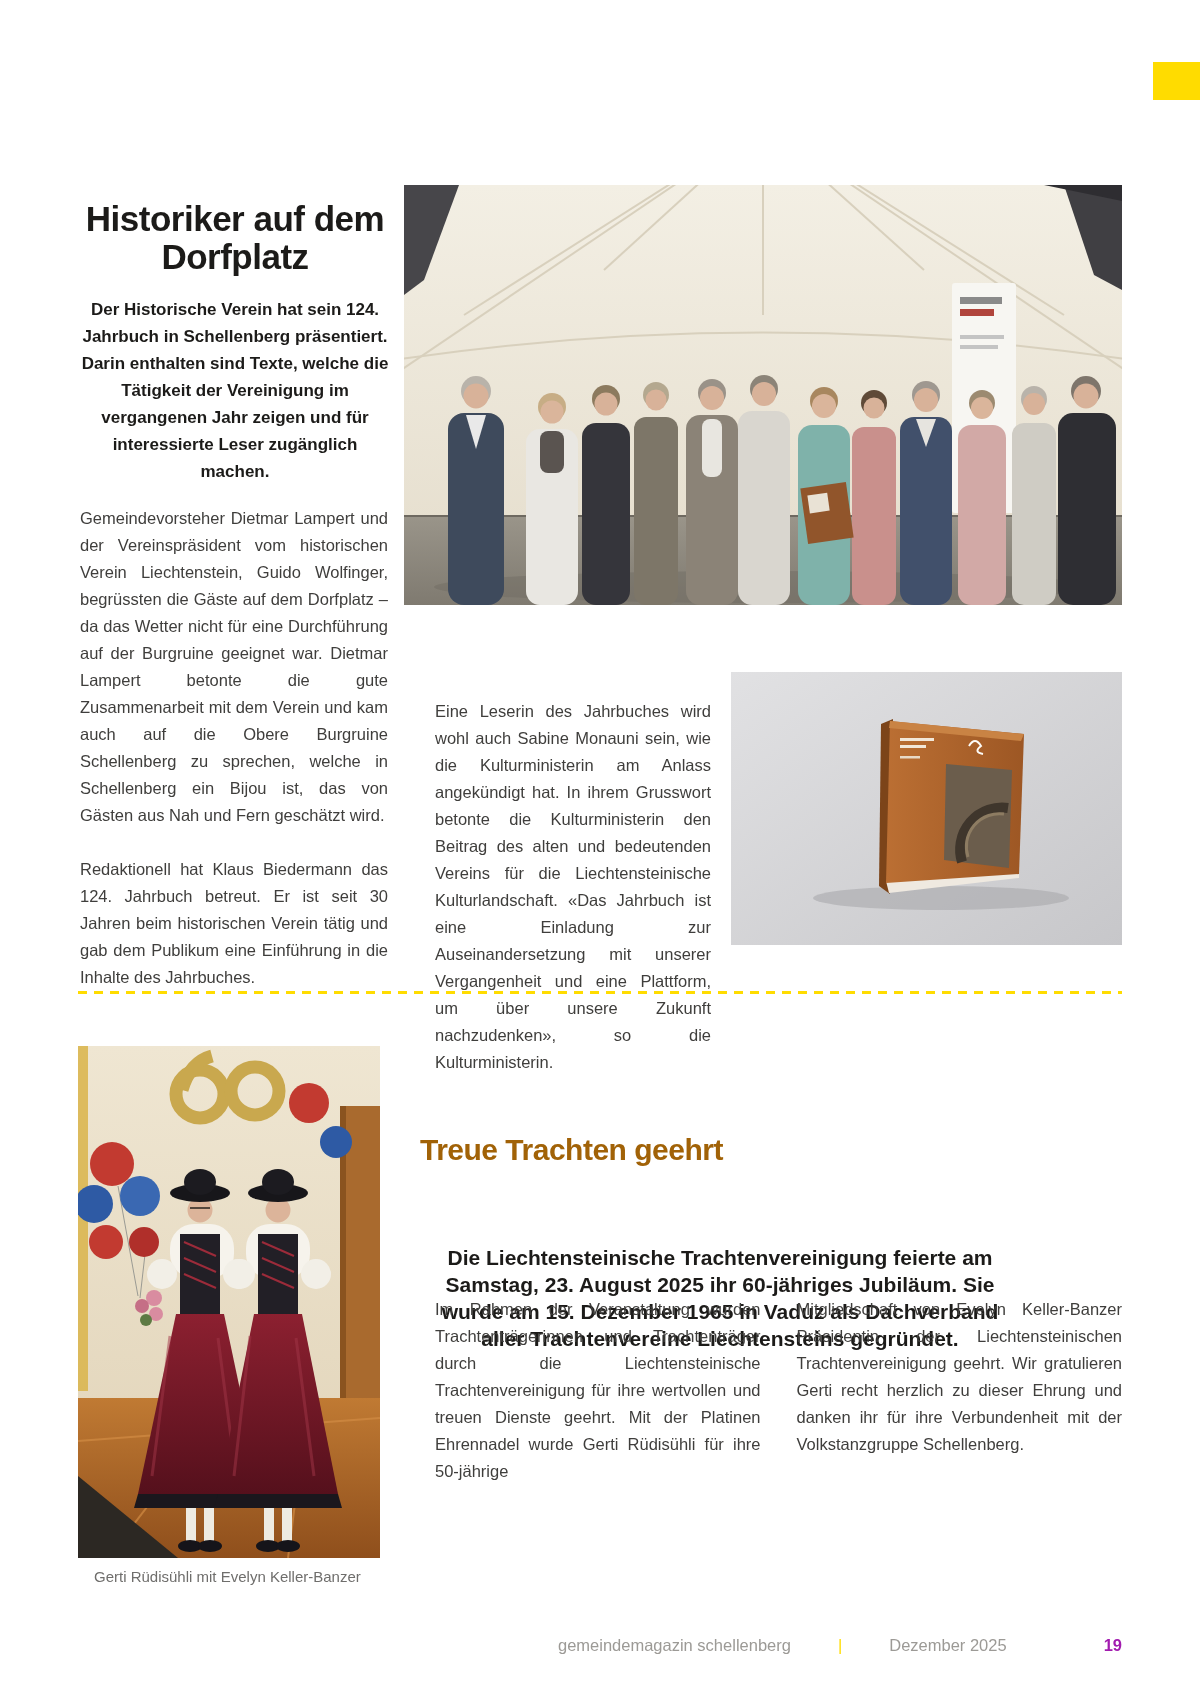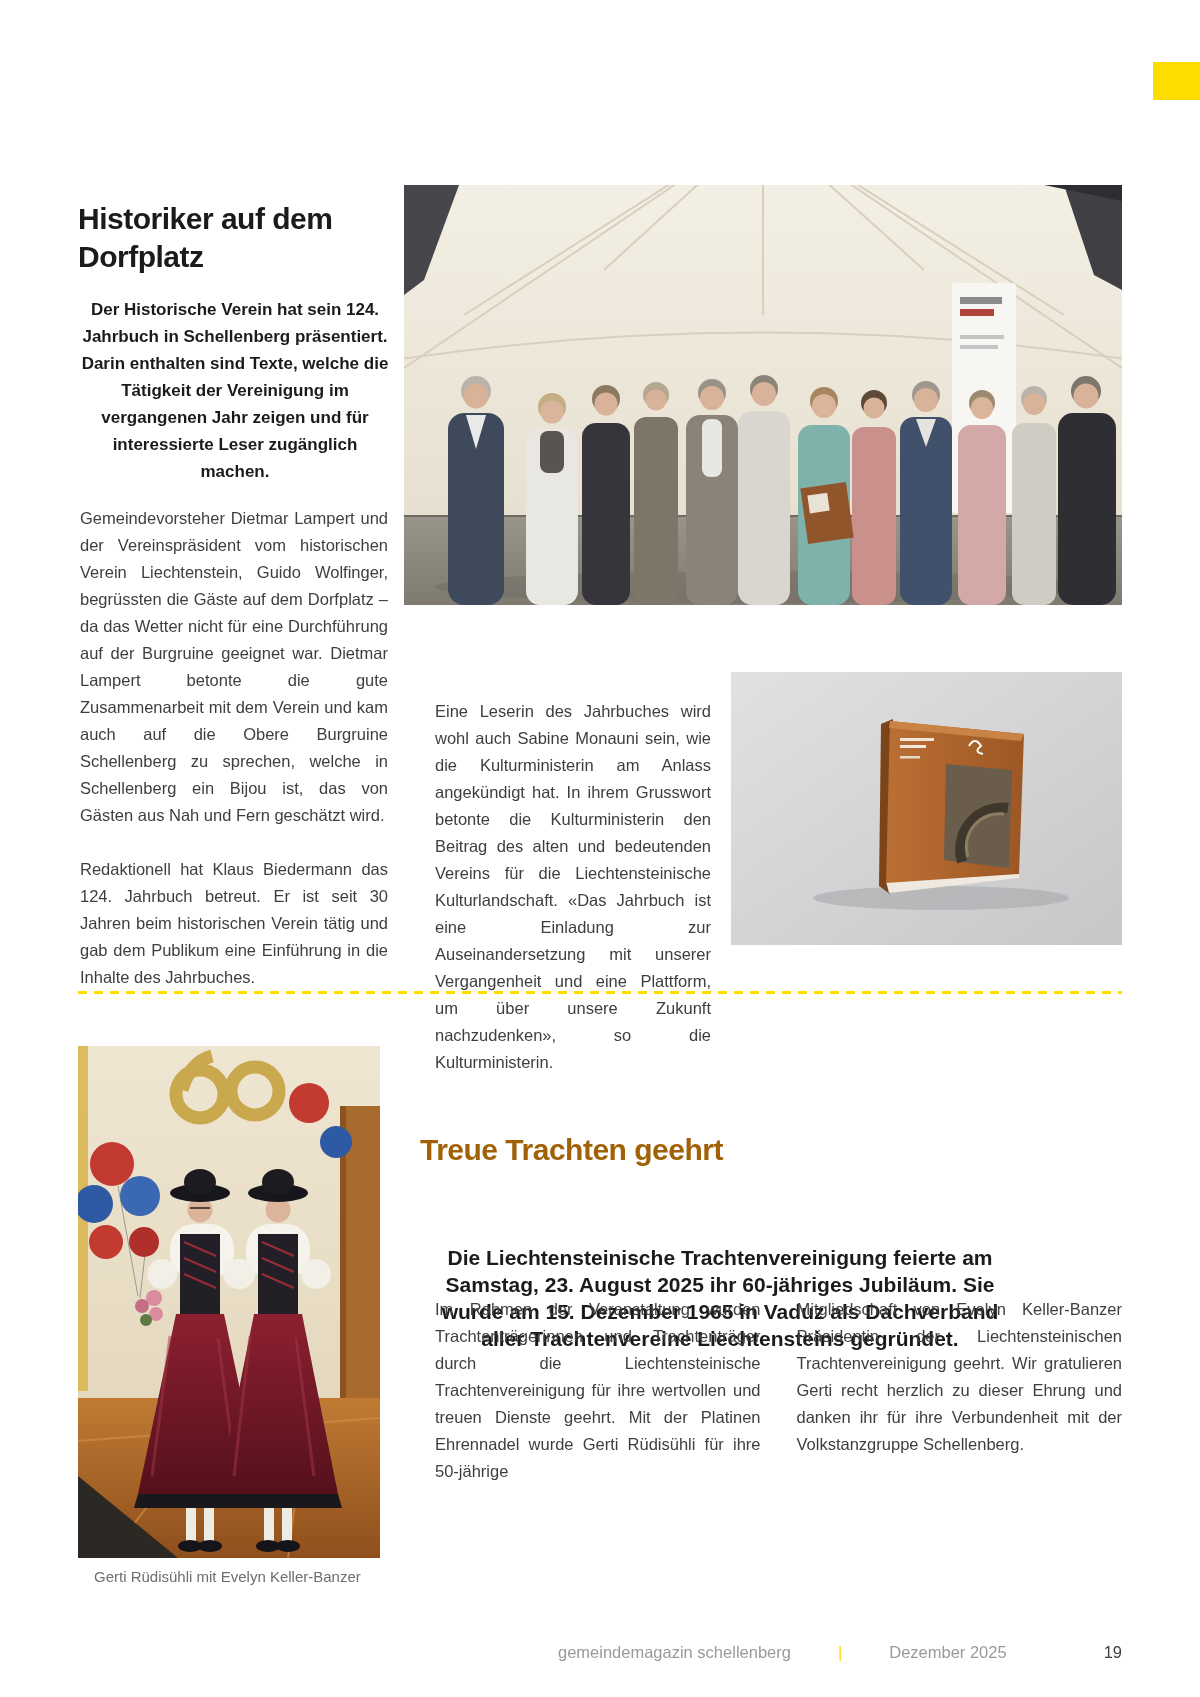--- a/index.html
+++ b/index.html
@@ -4,22 +4,22 @@
 <style>
   :root { --accent:#FFDC00; }
   * { margin:0; padding:0; box-sizing:border-box; }
   body { background:#ffffff; font-family:"Liberation Sans", sans-serif; }
   .page { position:relative; width:1200px; height:1697px; background:#ffffff; overflow:hidden; }
 
   .corner-tab { position:absolute; left:1153px; top:62px; width:47px; height:38px; background:var(--accent); }
 
   
   .a1-title { position:absolute; left:78px; top:200px; width:314px;
-    font-size:30px; line-height:38px; font-weight:700; color:#1c1b19;
-    text-align:left; white-space:pre-line; letter-spacing:-0.5px; }
+    font-size:35px; line-height:38px; font-weight:700; color:#1c1b19;
+    text-align:center; white-space:pre-line; letter-spacing:-0.5px; }
   .a1-lead { position:absolute; left:78px; top:296px; width:314px;
     font-size:17px; line-height:27px; font-weight:700; color:#1c1b19; text-align:center; }
   .a1-body { position:absolute; left:80px; top:505px; width:312px;
     font-size:16.5px; line-height:27px; color:#3f3e3c; text-align:justify; hyphens:auto; }
   .a1-body p { margin:0 4px 27px 0; }
 
   
   .photo { position:absolute; overflow:hidden; }
   .photo svg { display:block; width:100%; height:100%; }
   .photo-group { left:404px; top:185px; width:718px; height:420px; }
@@ -45,21 +45,21 @@
     text-align:justify; hyphens:auto; }
 
   .photo-caption { position:absolute; left:94px; top:1567px; width:360px;
     font-size:15px; line-height:20px; color:#6f6e6c; }
 
   
   .footer { position:absolute; left:78px; top:1636px; width:1044px;
     display:flex; justify-content:flex-end; align-items:baseline;
     font-size:16.5px; color:#9c9a96;gap:40px; }
   .footer .sep { color:var(--accent); margin:0 7px; font-weight:400; }
-  .footer .pagenum { margin-left:57px; font-weight:400; color:#404040;margin-top:7px; }
+  .footer .pagenum { margin-left:57px; font-weight:700; color:#a21caf; }
 </style>
 </head>
 <body>
 
 <div class="page">
 
   <div class="corner-tab"></div>
 
   <h1 class="a1-title">Historiker auf dem
 Dorfplatz</h1>

